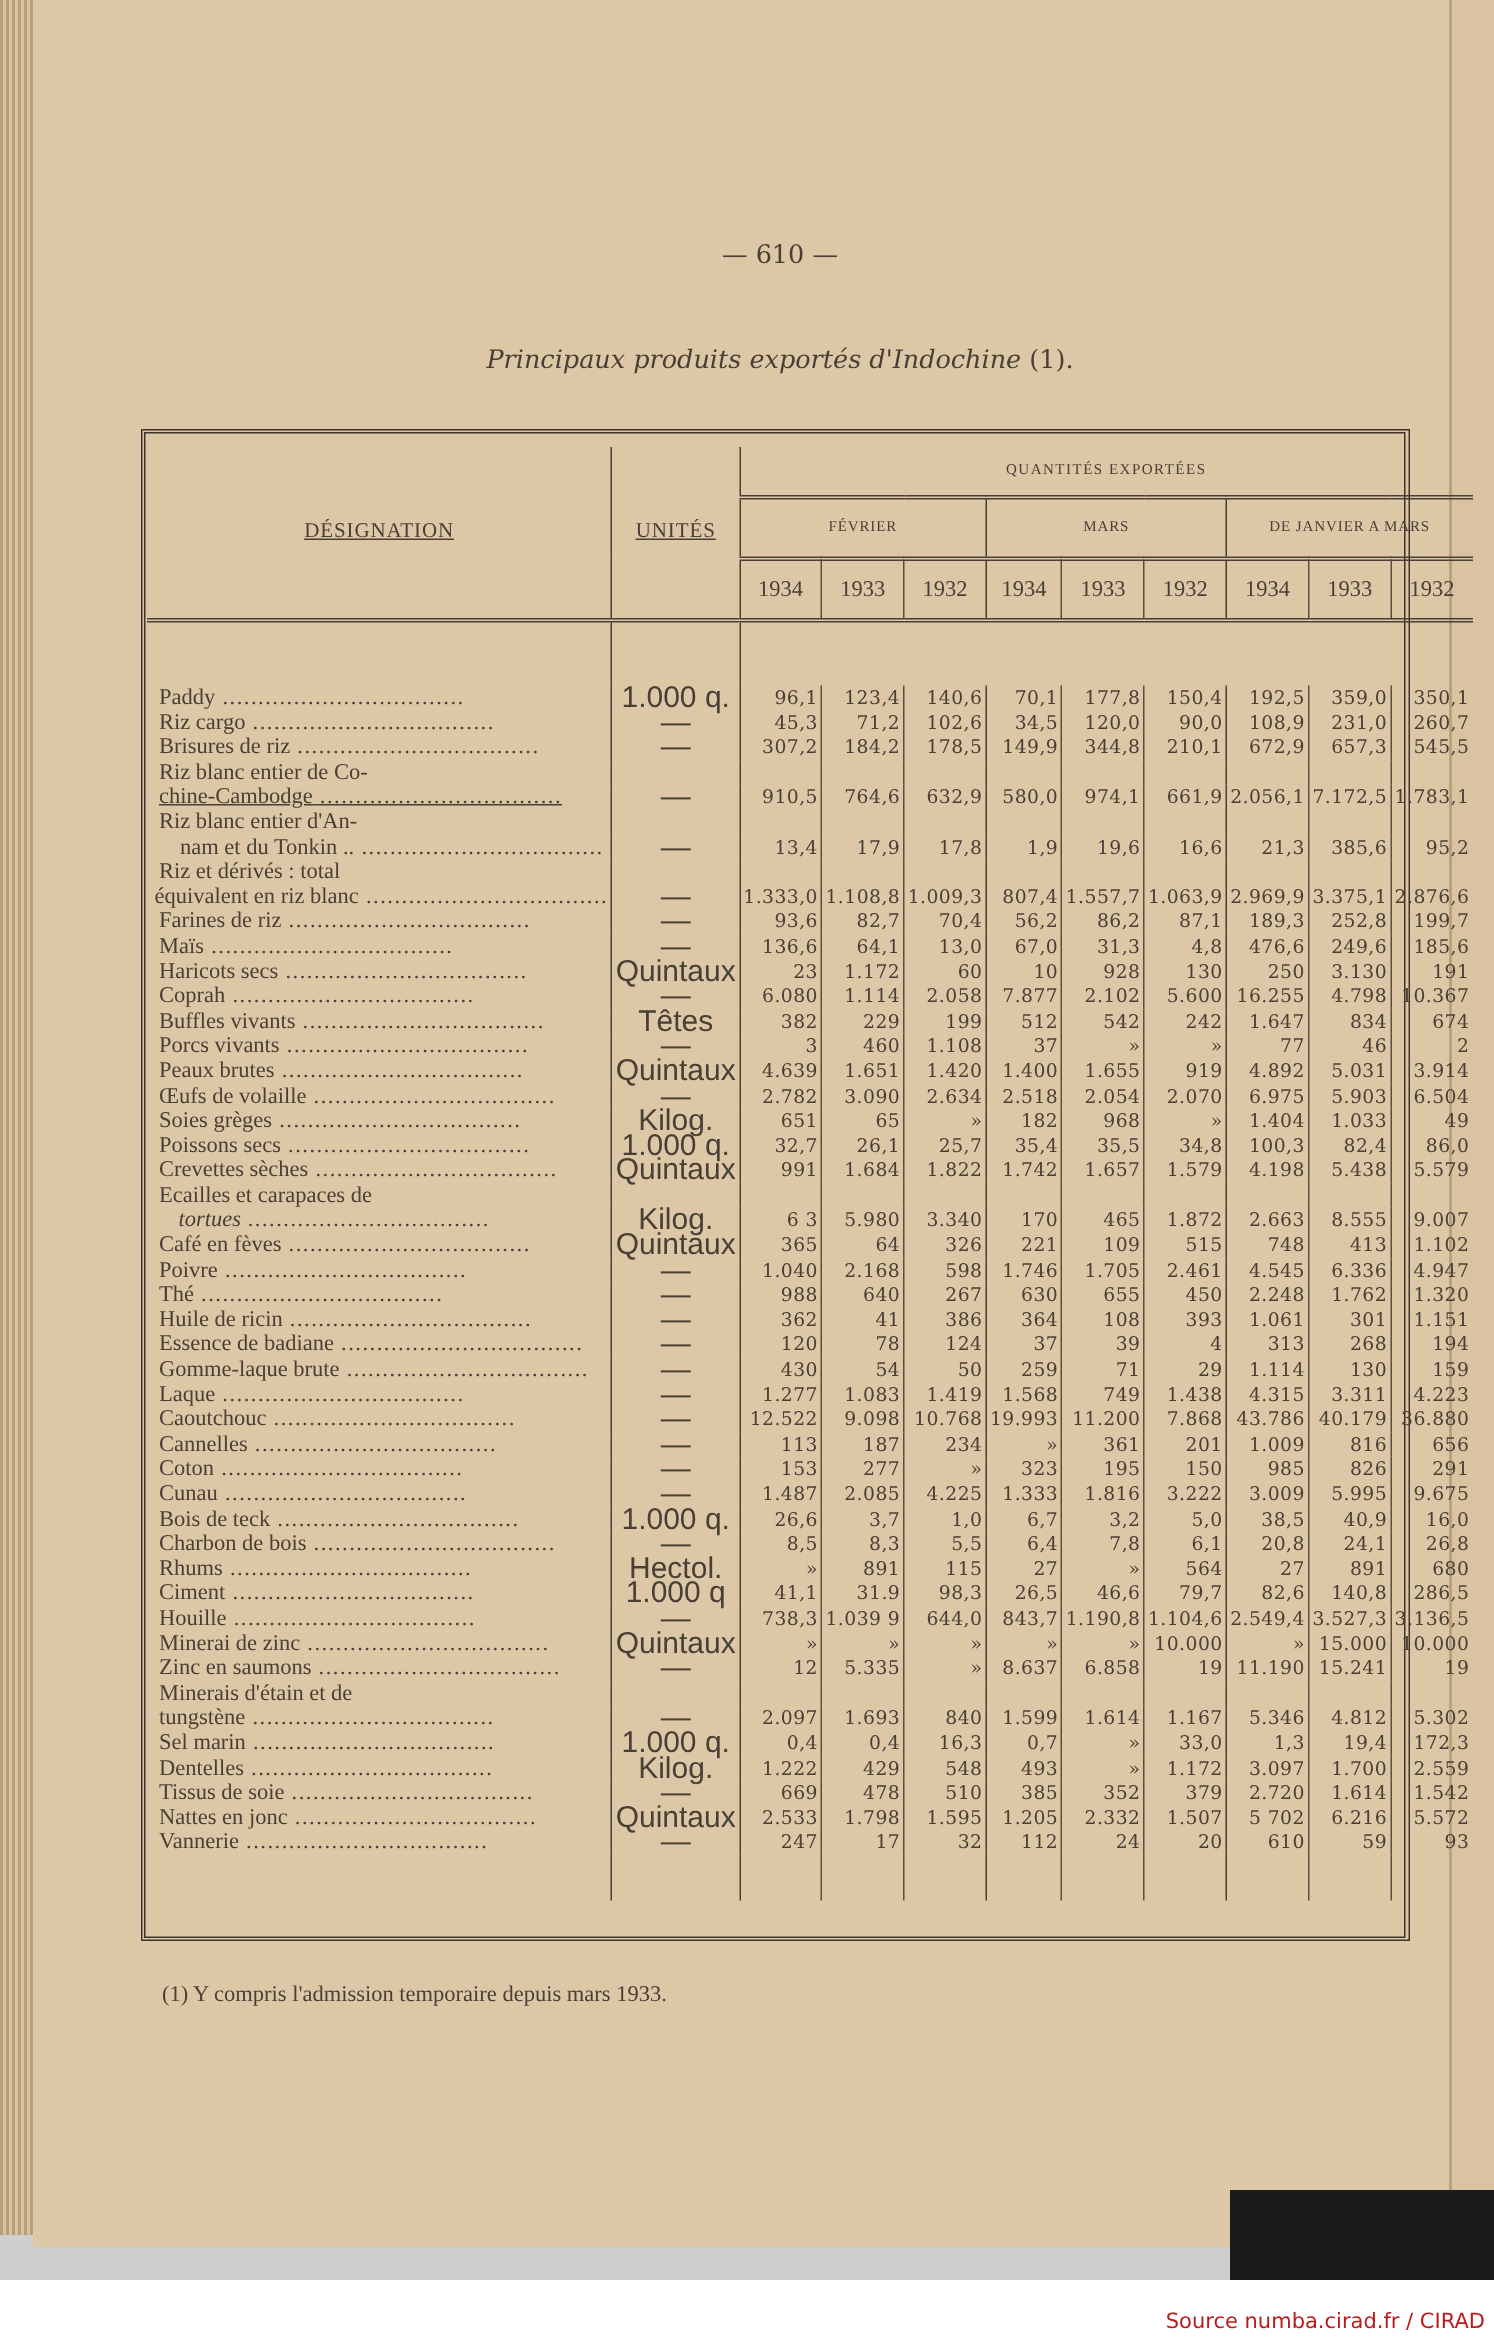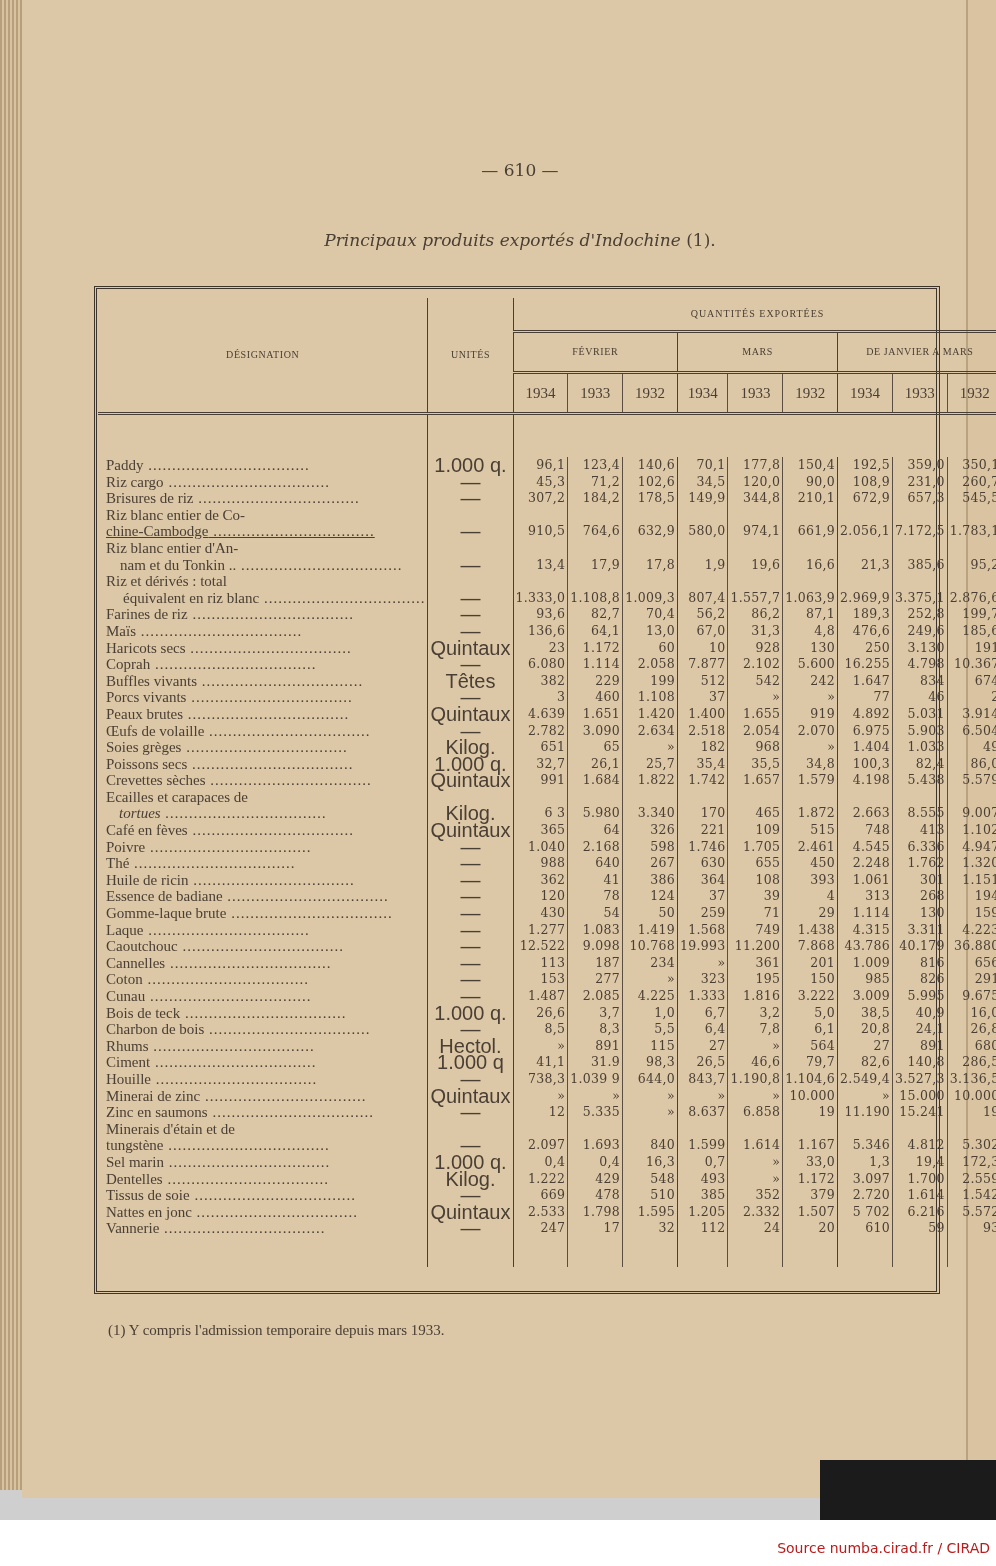--- a/index.html
+++ b/index.html
@@ -8,21 +8,21 @@
   .page-edges{position:absolute;left:0;top:0;width:30px;height:1490px;background:repeating-linear-gradient(90deg,#b89f7c 0 2px,#d8c3a1 2px 4px);}
   .page{position:absolute;left:22px;top:0;width:944px;height:1498px;background:#dcc7a6;border-bottom-right-radius:40px;}
   .next-page{position:absolute;left:966px;top:0;width:30px;height:1470px;background:#d9c3a0;border-left:2px solid #b9a27f;}
   .dark-corner{position:absolute;left:820px;top:1460px;width:176px;height:60px;background:#1b1b1b;}
   .page-number{position:absolute;left:0;width:1040px;top:160px;text-align:center;font-size:17px;}
   .title{position:absolute;left:0;width:1040px;top:230px;text-align:center;font-size:17px;font-style:italic;}
   .title .ref{font-style:normal;}
   .table-frame{position:absolute;left:94px;top:286px;width:846px;height:1008px;border:3px double #3e342b;border-right-width:4px;box-sizing:border-box;}
   table{position:absolute;left:98px;top:298px;width:836px;border-collapse:collapse;font-size:14px;line-height:16.6px;}
   th{font-weight:normal;font-family:"Liberation Serif",serif;}
-  .h-des,.h-unit{font-size:10px;letter-spacing:0.6px;}
+  .h-des,.h-unit{font-size:14px;letter-spacing:0.6px;text-decoration:underline;}
   .h-group{font-size:10px;letter-spacing:1px;height:30px;border-bottom:3px double #4a3f35;}
   .h-month{font-size:10px;letter-spacing:0.6px;height:36px;border-bottom:3px double #4a3f35;}
   .h-year{font-size:15px;height:36px;border-bottom:3px double #4a3f35;}
   .v-sep{border-left:1.5px solid #4a3f35;}
   .v-sep-thin{border-left:1px solid #5a4e43;}
   .spacer td{height:42px;border-top:3px double #4a3f35;}
   td{padding:0 2px;vertical-align:bottom;}
   td.des{width:212px;font-family:"Liberation Serif",serif;font-size:15px;white-space:nowrap;overflow:hidden;padding-left:8px;margin-top:43px;}
   td.des .dots{letter-spacing:1px;}
   td.unit{width:78px;text-align:center;font-family:"Liberation Sans",sans-serif;font-size:20px;}
@@ -173,21 +173,21 @@
         <td class="num v-sep-thin"></td>
         <td class="num v-sep-thin"></td>
         <td class="num v-sep"></td>
         <td class="num v-sep-thin"></td>
         <td class="num v-sep-thin"></td>
         <td class="num v-sep"></td>
         <td class="num v-sep-thin"></td>
         <td class="num v-sep-thin"></td>
       </tr>
       <tr>
-        <td class="des" style="padding-left: 25px;"><span>équivalent en riz blanc</span><span class="dots"> ..................................</span></td>
+        <td class="des" style="padding-left: 5px;"><span>équivalent en riz blanc</span><span class="dots"> ..................................</span></td>
         <td class="unit v-sep">—</td>
         <td class="num v-sep">1.333,0</td>
         <td class="num v-sep-thin">1.108,8</td>
         <td class="num v-sep-thin">1.009,3</td>
         <td class="num v-sep">807,4</td>
         <td class="num v-sep-thin">1.557,7</td>
         <td class="num v-sep-thin">1.063,9</td>
         <td class="num v-sep">2.969,9</td>
         <td class="num v-sep-thin">3.375,1</td>
         <td class="num v-sep-thin">2.876,6</td>

